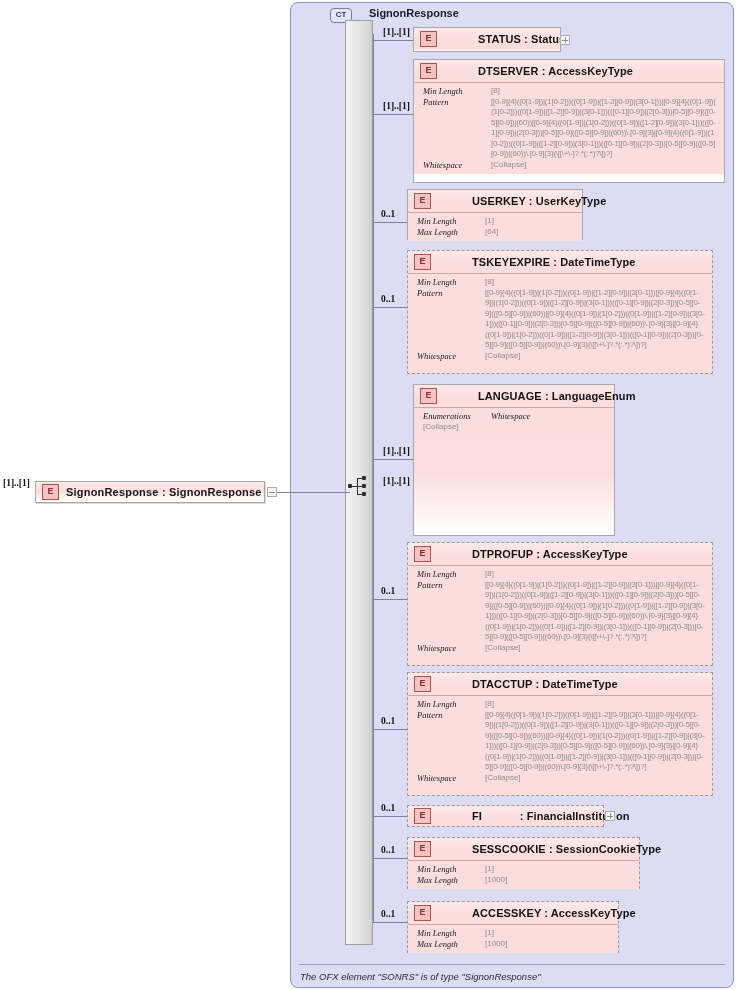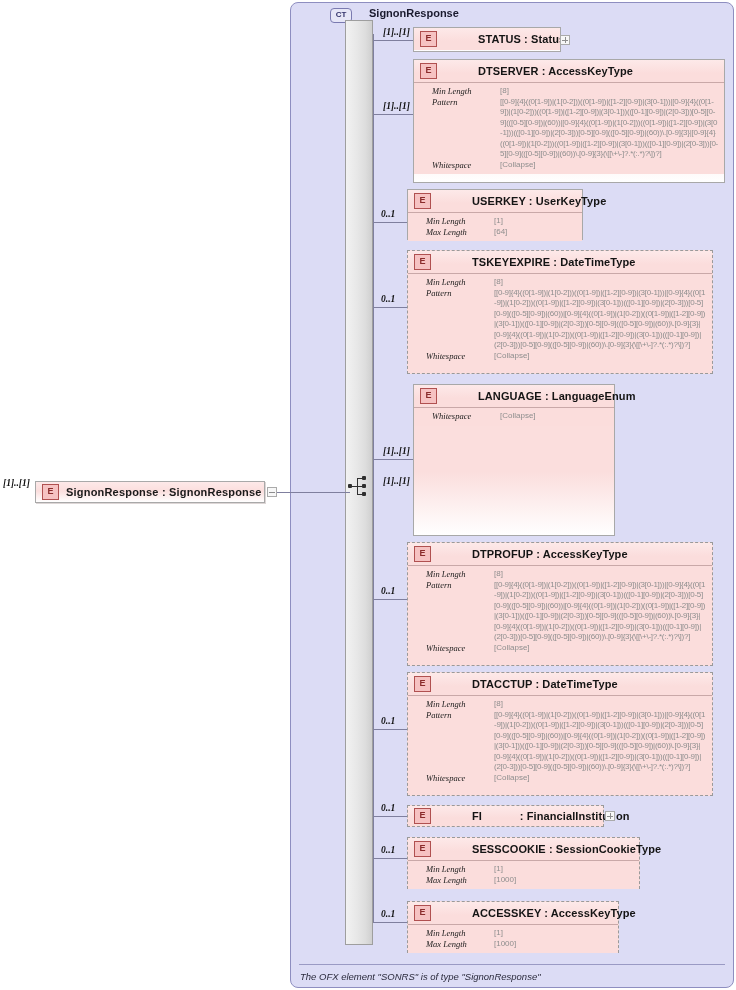--- a/index.html
+++ b/index.html
@@ -116,21 +116,20 @@
   }
 
   
   .hline { position: absolute; height: 1px; background: #7f7f9e; }
   .vline { position: absolute; width: 1px; background: #7f7f9e; }
 
   
   .card {
     position: absolute;
     font-size: 9.5px;
-    font-style: italic;
     color: #111111;
     white-space: nowrap;
     font-family: "Liberation Serif", serif;
     font-weight: bold;
   }
 
   
   .el {
     position: absolute;
     box-sizing: border-box;
@@ -150,21 +149,21 @@
   }
   .el.hasbody .el-head { border-bottom: 1px solid #c9a8a8; }
   .el-name {
     font-size: 11px;
     font-weight: bold;
     color: #141414;
     letter-spacing: .1px;
     margin-left: 34px;
   }
   .el-body {
-    padding: 3px 6px 4px 18px;
+    padding: 3px 6px 4px 9px;
     background: #fbdddc;
   }
   .facets {
     display: grid;
     grid-template-columns: 64px 1fr;
     column-gap: 4px;
     row-gap: 0px;
   }
   .facet-key {
     font-size: 8.5px;
@@ -327,20 +326,21 @@
 
   <div class="hline" style="left:373px; top:459px; width:40px;"></div>
   <div class="card" style="left:383px; top:446px;">[1]..[1]</div>
   <div class="el plain hasbody" style="left:413px; top:384px; width:202px; height:152px;">
     <div class="el-head">
       <span class="eicon">E</span>
       <span class="el-name">LANGUAGE : LanguageEnum</span>
     </div>
     <div class="el-body">
       <div class="facets">
+        <div class="facet-key">Enumerations</div>
         <div class="facet-key">Whitespace</div>
         <div class="facet-val">[Collapse]</div>
       </div>
     </div>
   </div>
 
   <div class="hline" style="left:373px; top:599px; width:34px;"></div>
   <div class="card" style="left:381px; top:586px;">0..1</div>
   <div class="el dashed hasbody" style="left:407px; top:542px; width:306px; height:124px;">
     <div class="el-head">

